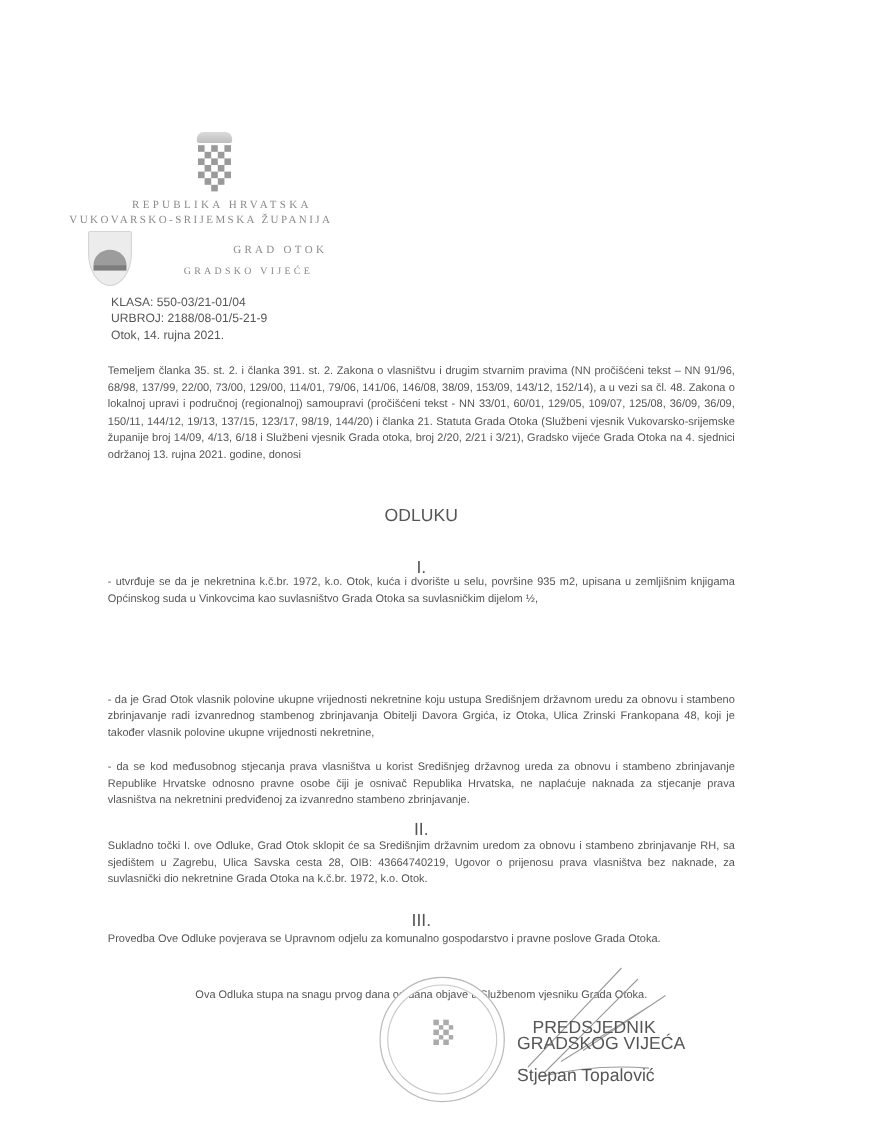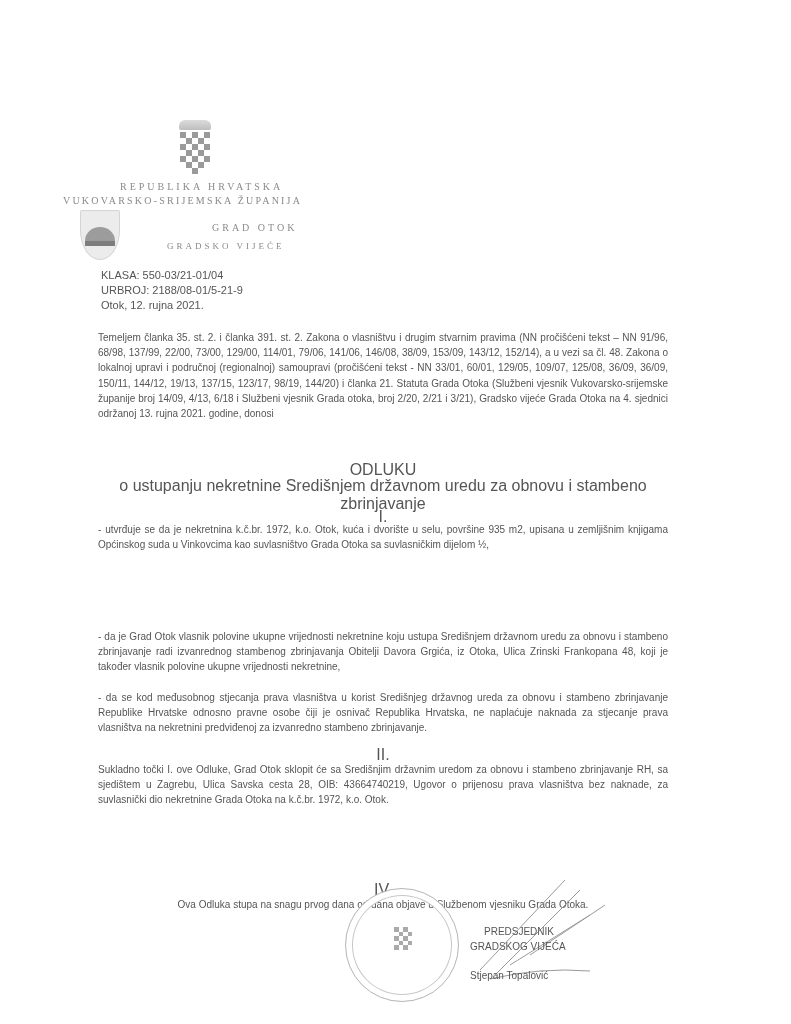--- a/index.html
+++ b/index.html
@@ -35,21 +35,21 @@
     text-align: justify;
   }
   .center { position:absolute; left:98px; width:570px; text-align:center; font-size:16px; color:#555; }
   .stamp {
     position:absolute; left:345px; top:888px; width:112px; height:112px; border-radius:50%;
     border:1.5px solid #b8b8b8; box-shadow: inset 0 0 0 6px #fff, inset 0 0 0 7px #c8c8c8;
   }
   .stamp .mini { position:absolute; left:48px; top:38px; width:18px; height:24px;
     display:grid; grid-template-columns: repeat(4,4.5px); grid-template-rows: repeat(5,4.5px); }
   .stamp .mini span.d { background:#aaa; }
-  .sig { position:absolute; font-size:10px; color:#555; white-space:nowrap; }
+  .sig { position:absolute; font-size:16px; color:#555; white-space:nowrap; }
   .scrawl { position:absolute; left:470px; top:875px; width:140px; height:110px; }
 </style>
 </head>
 <body>
 
 <div class="page">
 
   <div class="arms">
     <div class="crown"></div>
     <div class="checker">
@@ -97,37 +97,37 @@
   <div class="shield">
     <div class="roof"></div>
       <div class="base"></div>
   </div>
 
   <div class="hdr" style="left:172px; top:222px;margin-left:40px;">GRAD OTOK</div>
   <div class="hdr" style="left:167px; top:241px; font-size:9px;">GRADSKO VIJEĆE</div>
 
   <div class="meta" style="top:268px;">KLASA: 550-03/21-01/04</div>
   <div class="meta" style="top:283px;">URBROJ: 2188/08-01/5-21-9</div>
-  <div class="meta" style="top:298px;">Otok, 12. rujna 2021.</div>
+  <div class="meta" style="top:298px;">Otok, 14. rujna 2021.</div>
 
   <div class="body-text" style="top:330px;">Temeljem članka 35. st. 2. i članka 391. st. 2. Zakona o vlasništvu i drugim stvarnim pravima (NN pročišćeni tekst – NN 91/96, 68/98, 137/99, 22/00, 73/00, 129/00, 114/01, 79/06, 141/06, 146/08, 38/09, 153/09, 143/12, 152/14), a u vezi sa čl. 48. Zakona o lokalnoj upravi i područnoj (regionalnoj) samoupravi (pročišćeni tekst - NN 33/01, 60/01, 129/05, 109/07, 125/08, 36/09, 36/09, 150/11, 144/12, 19/13, 137/15, 123/17, 98/19, 144/20) i članka 21. Statuta Grada Otoka (Službeni vjesnik Vukovarsko-srijemske županije broj 14/09, 4/13, 6/18 i Službeni vjesnik Grada otoka, broj 2/20, 2/21 i 3/21), Gradsko vijeće Grada Otoka na 4. sjednici održanoj 13. rujna 2021. godine, donosi</div>
 
   <div class="center" style="top:461px;">ODLUKU</div>
-  <div class="center" style="top:477px;">o ustupanju nekretnine Središnjem državnom uredu za obnovu i stambeno zbrinjavanje</div>
 
   <div class="center" style="top:508px;">I.</div>
   <div class="body-text" style="top:522px;">- utvrđuje se da je nekretnina k.č.br. 1972, k.o. Otok, kuća i dvorište u selu, površine 935 m2, upisana u zemljišnim knjigama Općinskog suda u Vinkovcima kao suvlasništvo Grada Otoka sa suvlasničkim dijelom ½,</div>
   <div class="body-text" style="top:629px;">- da je Grad Otok vlasnik polovine ukupne vrijednosti nekretnine koju ustupa Središnjem državnom uredu za obnovu i stambeno zbrinjavanje radi izvanrednog stambenog zbrinjavanja Obitelji Davora Grgića, iz Otoka, Ulica Zrinski Frankopana 48,  koji je također vlasnik polovine ukupne vrijednosti nekretnine,</div>
   <div class="body-text" style="top:690px;">- da se kod međusobnog stjecanja prava vlasništva u korist Središnjeg državnog ureda za obnovu i stambeno zbrinjavanje Republike Hrvatske odnosno pravne osobe čiji je osnivač Republika Hrvatska, ne naplaćuje naknada za stjecanje prava vlasništva na nekretnini predviđenoj za izvanredno stambeno zbrinjavanje.</div>
 
   <div class="center" style="top:746px;">II.</div>
   <div class="body-text" style="top:762px;">Sukladno točki I. ove Odluke, Grad Otok sklopit će sa Središnjim državnim uredom za obnovu i stambeno zbrinjavanje RH, sa sjedištem u Zagrebu, Ulica Savska cesta 28, OIB: 43664740219, Ugovor o prijenosu prava vlasništva bez naknade, za suvlasnički dio nekretnine Grada Otoka na k.č.br. 1972, k.o. Otok.</div>
 
+  <div class="center" style="top:829px;">III.</div>
+  <div class="body-text" style="top:846px;">Provedba Ove Odluke povjerava se Upravnom odjelu za komunalno gospodarstvo i pravne poslove Grada Otoka.</div>
 
-  <div class="center" style="top:881px;">IV.</div>
   <div class="body-text" style="top:897px; text-align:center;">Ova Odluka stupa na snagu prvog dana od dana objave u Službenom vjesniku Grada Otoka.</div>
 
   <div class="stamp">
     <div class="mini">
       <span class="d"></span>
         <span></span>
         <span class="d"></span>
         <span></span>
       <span></span>
         <span class="d"></span>

